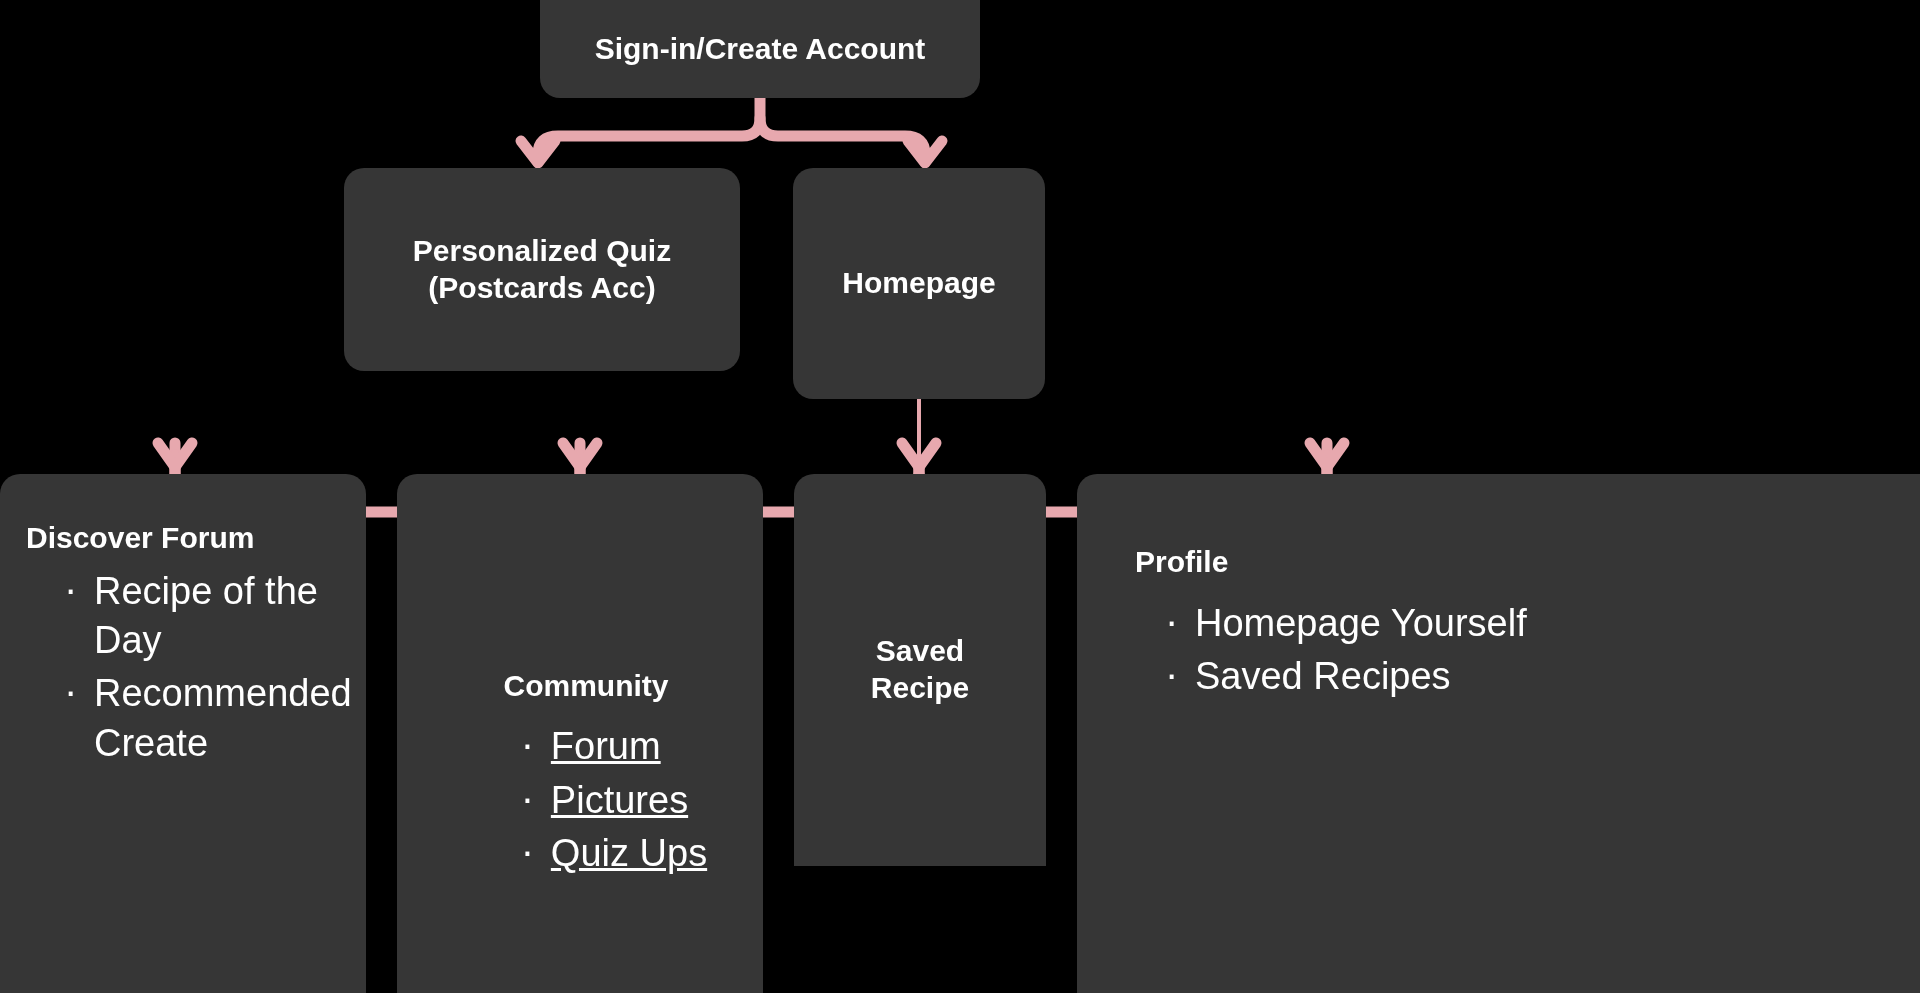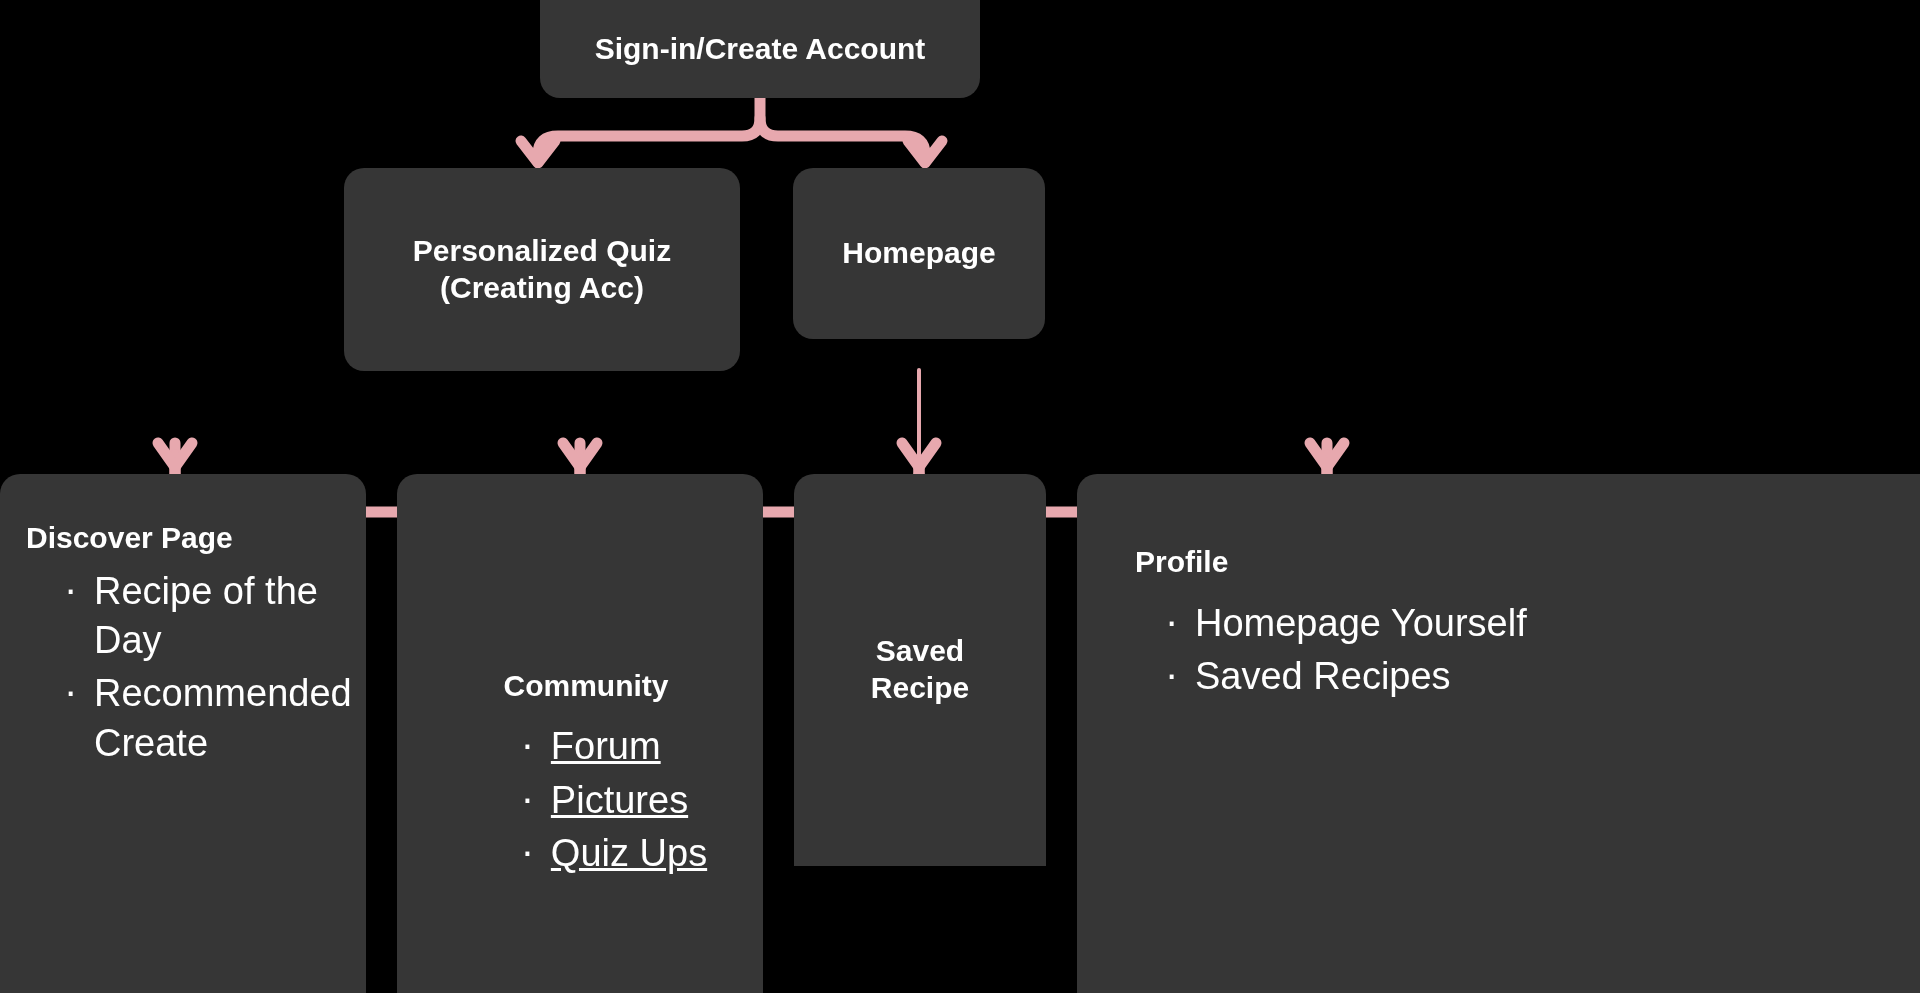--- a/index.html
+++ b/index.html
@@ -137,29 +137,29 @@
       <path class="arrowhead" d="M 1310 443 L 1327 467 L 1344 443"></path>
     </g>
   </svg>
 
   <div class="node center" style="left:540px; top:0px; width:440px; height:98px; border-radius:0 0 20px 20px;">
     <div class="node-title">Sign-in/Create Account</div>
   </div>
 
   <div class="node center" style="left:344px; top:168px; width:396px; height:203px; padding:0 24px;">
     <div class="node-title">Personalized Quiz
-(Creating Acc)</div>
+(Postcards Acc)</div>
   </div>
 
-  <div class="node center" style="left:793px; top:168px; width:252px; height:171px; padding:0 18px;">
+  <div class="node center" style="left:793px; top:168px; width:252px; height:231px; padding:0 18px;">
     <div class="node-title">Homepage</div>
   </div>
 
   <div class="node left" style="left:0px; top:474px; width:366px; height:519px; padding:46px 14px 0 26px; justify-content:flex-start; border-radius:20px 20px 0 0;">
-    <div class="node-title">Discover Page</div>
+    <div class="node-title">Discover Forum</div>
     <ul class="node-list">
       <li>Recipe of the Day</li>
       <li>Recommended Create</li>
     </ul>
   </div>
 
   <div class="node center" style="left:397px; top:474px; width:366px; height:532px; padding:70px 14px 0 26px; justify-content:center; border-radius:20px 20px 0 0;">
     <div class="node-title">Community</div>
     <ul class="node-list" style="margin-top:18px; padding-left:52px; text-align:left;text-decoration:underline;">
       <li>Forum</li>

